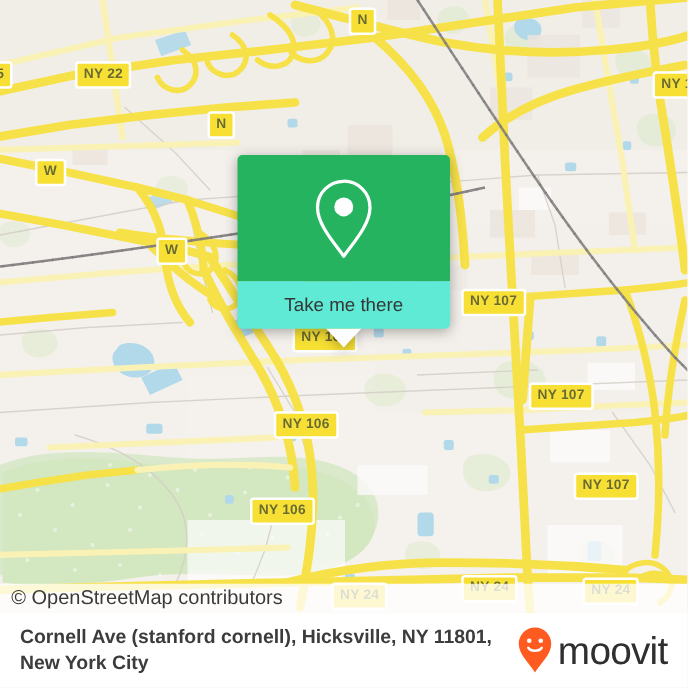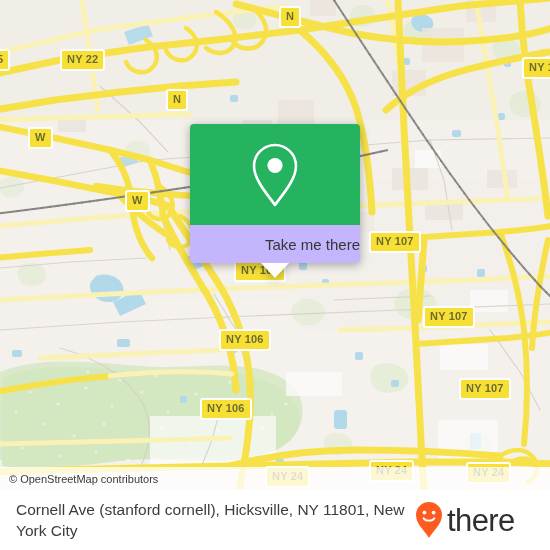--- a/index.html
+++ b/index.html
@@ -36,38 +36,38 @@
   }
   .shield.sq{padding:3px 5px 4px 5px;}
 
   
   #attrib{
     position:absolute;left:0;top:467px;width:550px;height:23px;
     background:rgba(255,255,255,0.78);
     display:flex;align-items:center;
   }
   #attrib span{
-    font-size:11px;color:#3a3a3a;padding-left:9px;
+    font-size:16px;color:#3a3a3a;padding-left:9px;
     font-family:"Liberation Sans", sans-serif;
   }
 
   
   #popup{
     position:absolute;left:190px;top:124px;width:170px;
     filter:drop-shadow(0 2px 5px rgba(0,0,0,0.32));
   }
   #popup-head{
     background:#25b35f;height:101px;
     border-radius:4px 4px 0 0;
     display:flex;align-items:center;justify-content:center;
   }
   #popup-foot{
-    background:#c4b5fd;height:38px;
+    background:#5eead4;height:38px;
     border-radius:0 0 4px 4px;
-    display:flex;align-items:center;justify-content:flex-end;
+    display:flex;align-items:center;justify-content:center;
     position:relative;
   }
   #popup-foot-label{
     font-size:15px;color:#363636;
     font-family:"Liberation Sans", sans-serif;
   }
   #popup-tail{
     position:absolute;left:50%;top:100%;
     transform:translateX(-50%);
     width:0;height:0;
@@ -81,20 +81,21 @@
     position:absolute;left:0;top:490px;width:550px;height:60px;
     background:#ffffff;
     display:flex;align-items:center;
     box-sizing:border-box;padding:0 16px 0 16px;
   }
   #footer-title{
     flex:1 1 auto;
     font-size:15.5px;color:#3c3c3c;line-height:21px;
     font-family:"Liberation Sans", sans-serif;
     max-width:392px;
+    font-weight:bold;
   }
   #brand{
     flex:0 0 auto;display:flex;align-items:center;gap:3px;
     margin-left:6px;
   }
   #brand-name{
     font-size:31px;color:#2f2f2f;letter-spacing:-0.6px;
     font-family:"Liberation Sans", sans-serif;
     line-height:1;
   }
@@ -382,17 +383,17 @@
 
   <div id="footer">
     <div id="footer-title">Cornell Ave (stanford cornell), Hicksville, NY 11801, New York City</div>
     <div id="brand">
       <svg width="30" height="38" viewBox="0 0 30 38">
         <path d="M15 1 C7.8 1 2 6.8 2 14 C2 23 11 30 15 37 C19 30 28 23 28 14 C28 6.8 22.2 1 15 1 Z" fill="#ff5a1f"></path>
         <circle cx="10.4" cy="11.6" r="1.85" fill="#ffffff"></circle>
         <circle cx="19.6" cy="11.6" r="1.85" fill="#ffffff"></circle>
         <path d="M9.6 17.2 C11.6 20.4 18.4 20.4 20.4 17.2" fill="none" stroke="#ffffff" stroke-width="1.9" stroke-linecap="round"></path>
       </svg>
-      <span id="brand-name">there</span>
+      <span id="brand-name">moovit</span>
     </div>
   </div>
 
 </div>
 
 </body></html>

